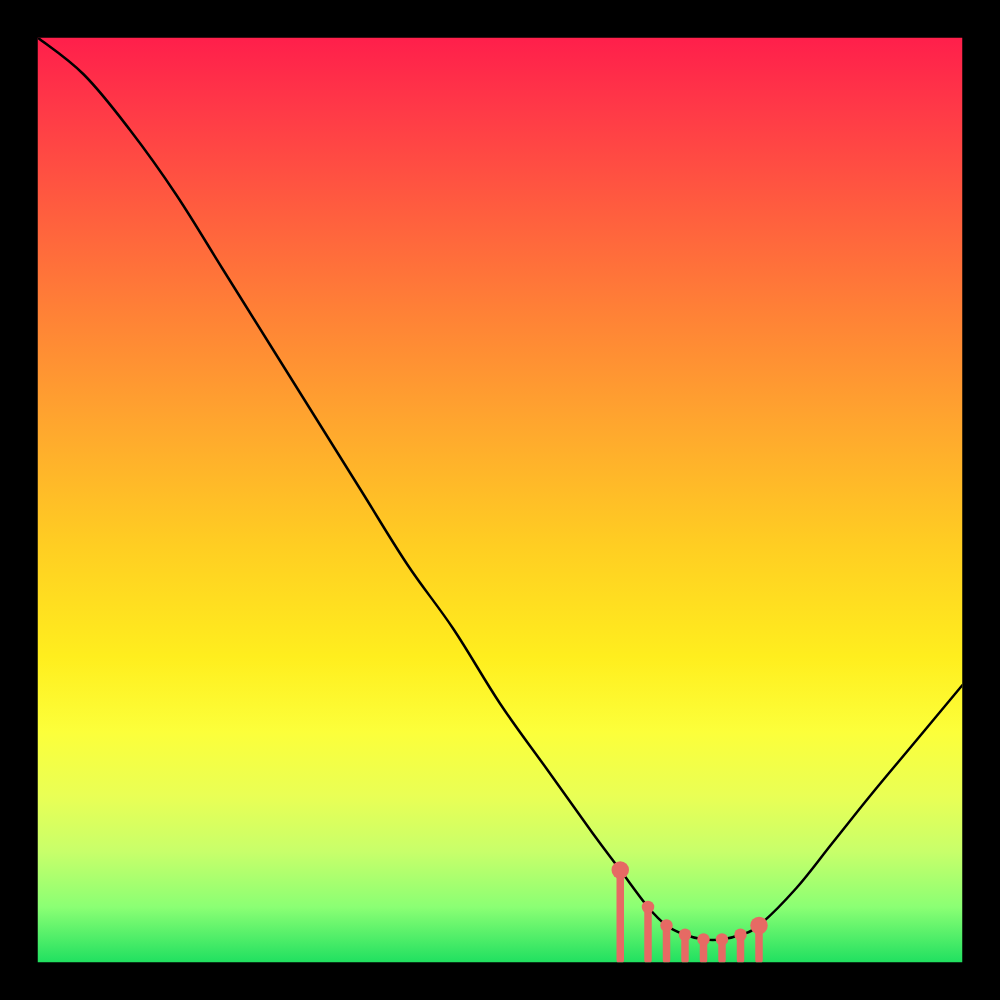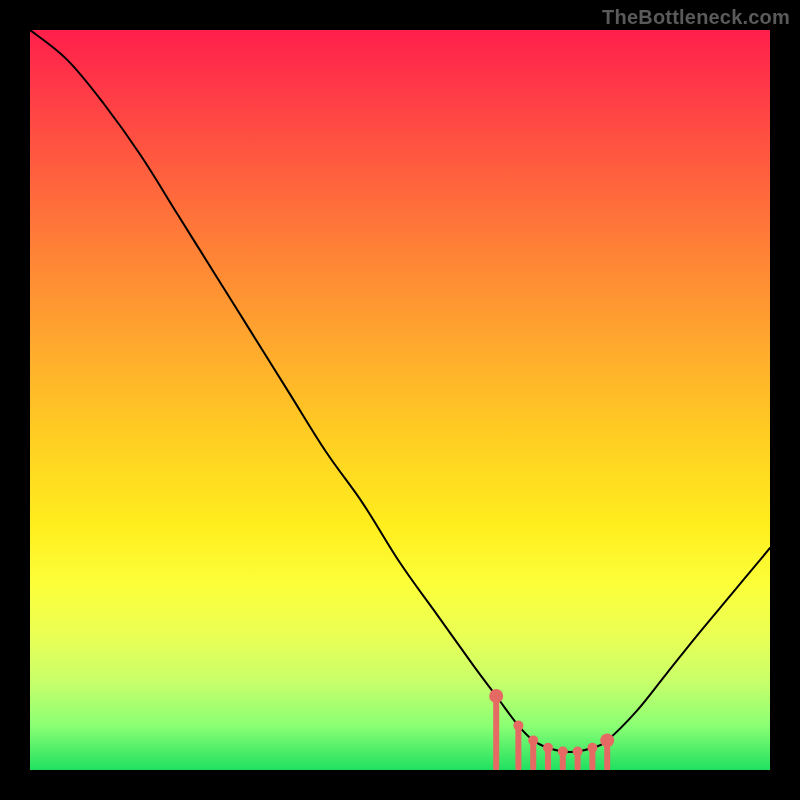--- a/index.html
+++ b/index.html
@@ -66,21 +66,20 @@
     stroke-linecap: round;
   }
   .dot {
     fill: #e66a64;
   }
 </style>
 </head>
 <body>
 <div class="container">
 
-  <div class="watermark">TheBottleneck.com</div>
 
   <div class="plot-area">
     <div class="gradient-bg"></div>
     <svg class="overlay" viewBox="0 0 740 740" preserveAspectRatio="none">
       <path id="curve" class="curve-path" d="M 0.0 0.0 C 6.7 5.3, 23.7 16.3, 37.0 29.6 C 50.3 42.9, 60.7 56.7, 74.0 74.0 C 87.3 91.3, 97.7 105.8, 111.0 125.8 C 124.3 145.8, 134.7 163.7, 148.0 185.0 C 161.3 206.3, 171.7 222.9, 185.0 244.2 C 198.3 265.5, 208.7 282.1, 222.0 303.4 C 235.3 324.7, 245.7 341.3, 259.0 362.6 C 272.3 383.9, 282.7 401.8, 296.0 421.8 C 309.3 441.8, 319.7 453.6, 333.0 473.6 C 346.3 493.6, 356.7 512.8, 370.0 532.8 C 383.3 552.8, 393.7 566.0, 407.0 584.6 C 420.3 603.2, 433.3 621.7, 444.0 636.4 C 454.7 651.1, 458.2 655.3, 466.2 666.0 C 474.2 676.7, 481.7 687.6, 488.4 695.6 C 495.1 703.6, 497.9 706.4, 503.2 710.4 C 508.5 714.4, 512.7 715.8, 518.0 717.8 C 523.3 719.8, 527.5 720.8, 532.8 721.5 C 538.1 722.2, 542.3 722.2, 547.6 721.5 C 552.9 720.8, 557.1 719.8, 562.4 717.8 C 567.7 715.8, 569.2 717.1, 577.2 710.4 C 585.2 703.7, 596.1 692.8, 606.8 680.8 C 617.5 668.8, 625.7 657.1, 636.4 643.8 C 647.1 630.5, 654.0 621.5, 666.0 606.8 C 678.0 592.1, 689.7 578.4, 703.0 562.4 C 716.3 546.4, 733.3 526.0, 740.0 518.0" stroke="#000000"></path>
       <g id="markers">
           <line x1="466.2" x2="466.2" y1="738.0" y2="666.0" class="riser" stroke="#e66a64" stroke-width="6"></line>
           <circle cx="466.2" cy="666.0" r="7" class="dot" fill="#e66a64"></circle>
           <line x1="488.4" x2="488.4" y1="738.0" y2="695.6" class="riser" stroke="#e66a64" stroke-width="6"></line>
           <circle cx="488.4" cy="695.6" r="5" class="dot" fill="#e66a64"></circle>

